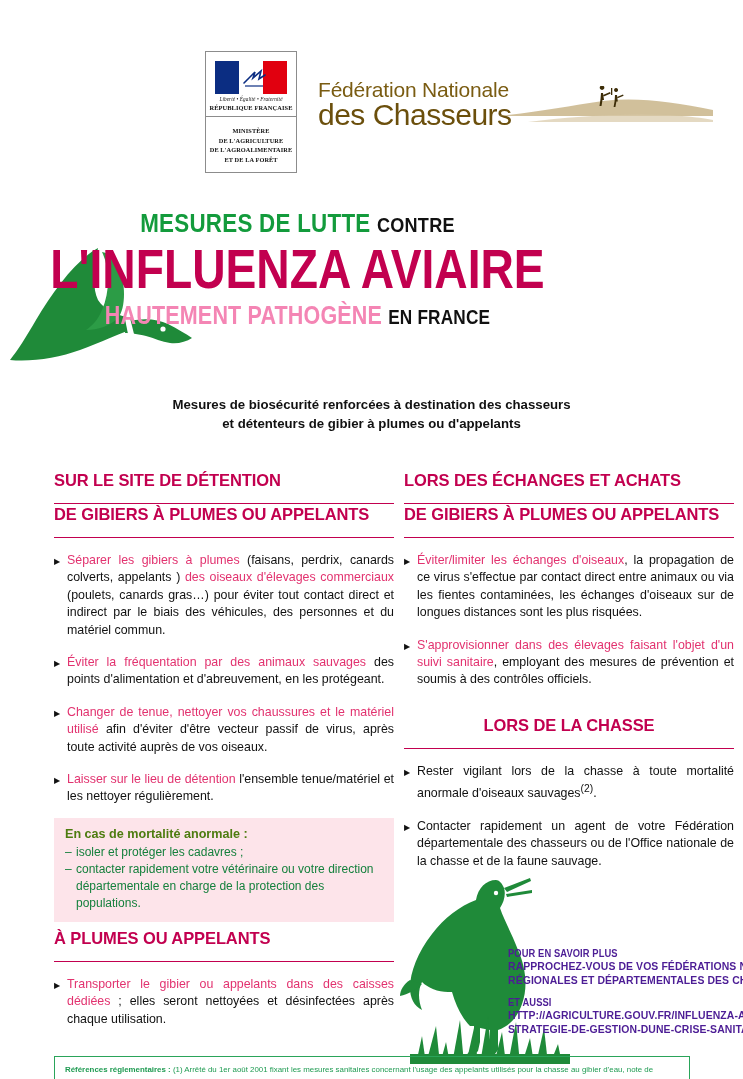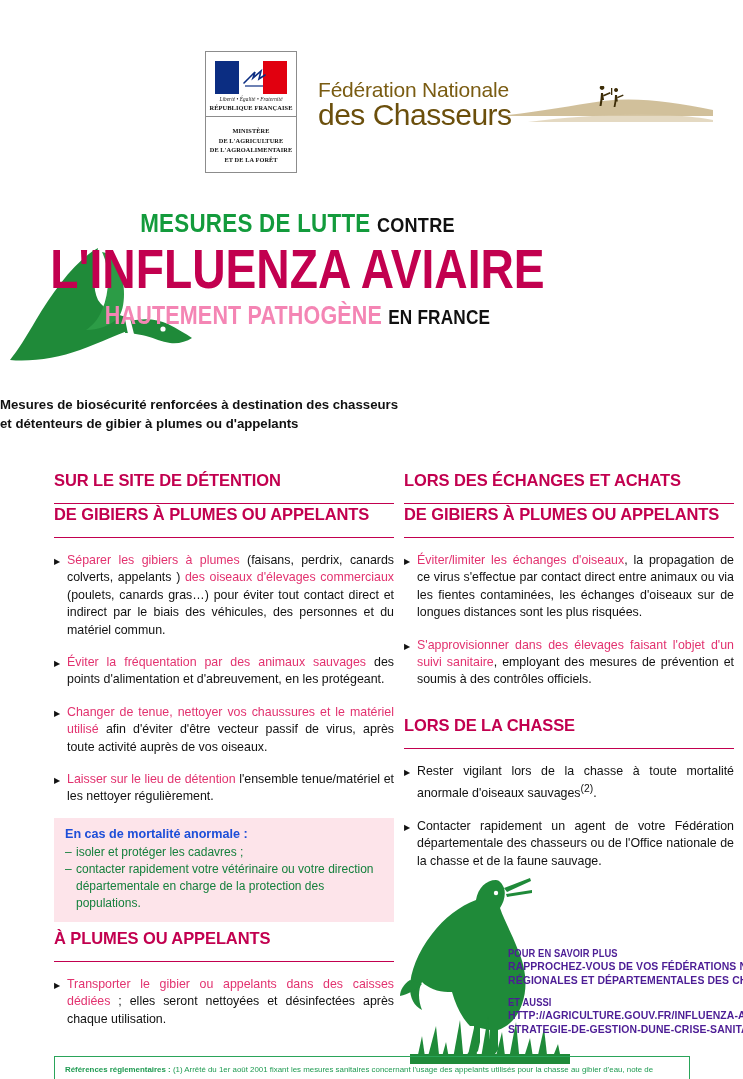--- a/index.html
+++ b/index.html
@@ -163,20 +163,21 @@
     width: 190px;
     height: 140px;
   }
 
   
   .subtitle {
     position: absolute;
     top: 355px;
     left: 0;
     width: 743px;
+    text-align: center;
     font-size: 13.2px;
     font-weight: bold;
     color: #111;
     line-height: 19px;
   }
 
   
   .col {
     position: absolute;
     top: 430px;
@@ -190,21 +191,21 @@
     font-weight: bold;
     color: #c2004f;
     line-height: 21px;
     letter-spacing: -0.1px;
   }
   h2.sect span.ul {
     display: block;
     border-bottom: 1.6px solid #c2004f;
     padding-bottom: 12px;
   }
-  h2.sect.spaced { margin-top: 26px; }
+  h2.sect.spaced { margin-top: 26px; text-align: center; }
 
   ul.bullets {
     list-style: none;
     margin: 0;
     padding: 0;
   }
   ul.bullets > li {
     position: relative;
     padding-left: 13px;
     margin-bottom: 15px;
@@ -230,21 +231,21 @@
     left: 54px;
     top: 778px;
     width: 340px;
     box-sizing: border-box;
     background: #fde4ea;
     padding: 9px 11px 10px 11px;
   }
   .alert-title {
     font-size: 12.6px;
     font-weight: bold;
-    color: #1d4ed8;
+    color: #4d7c0f;
     margin-bottom: 3px;
   }
   .alert-box ul {
     list-style: none;
     margin: 0;
     padding: 0;
   }
   .alert-box li {
     position: relative;
     padding-left: 11px;

